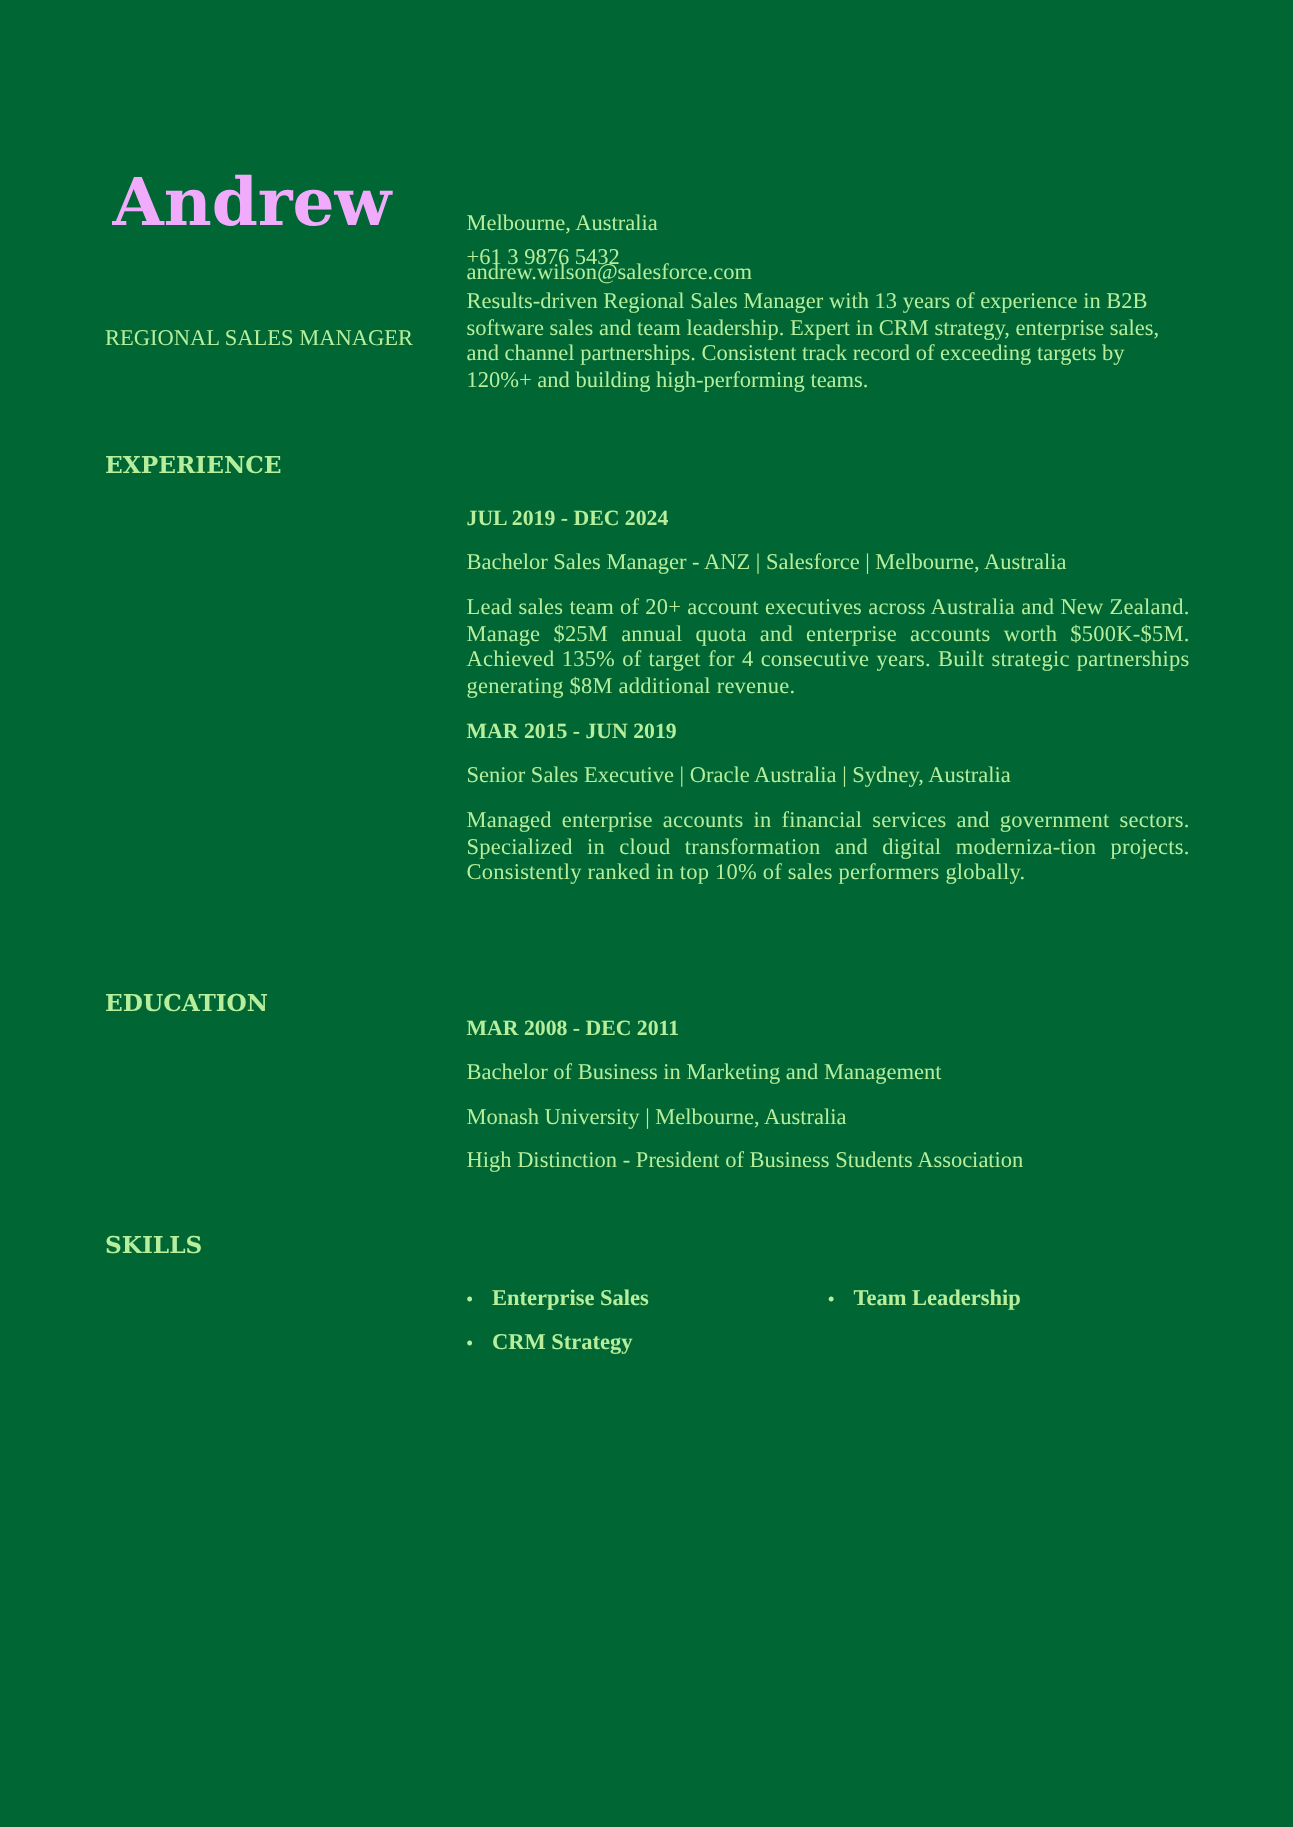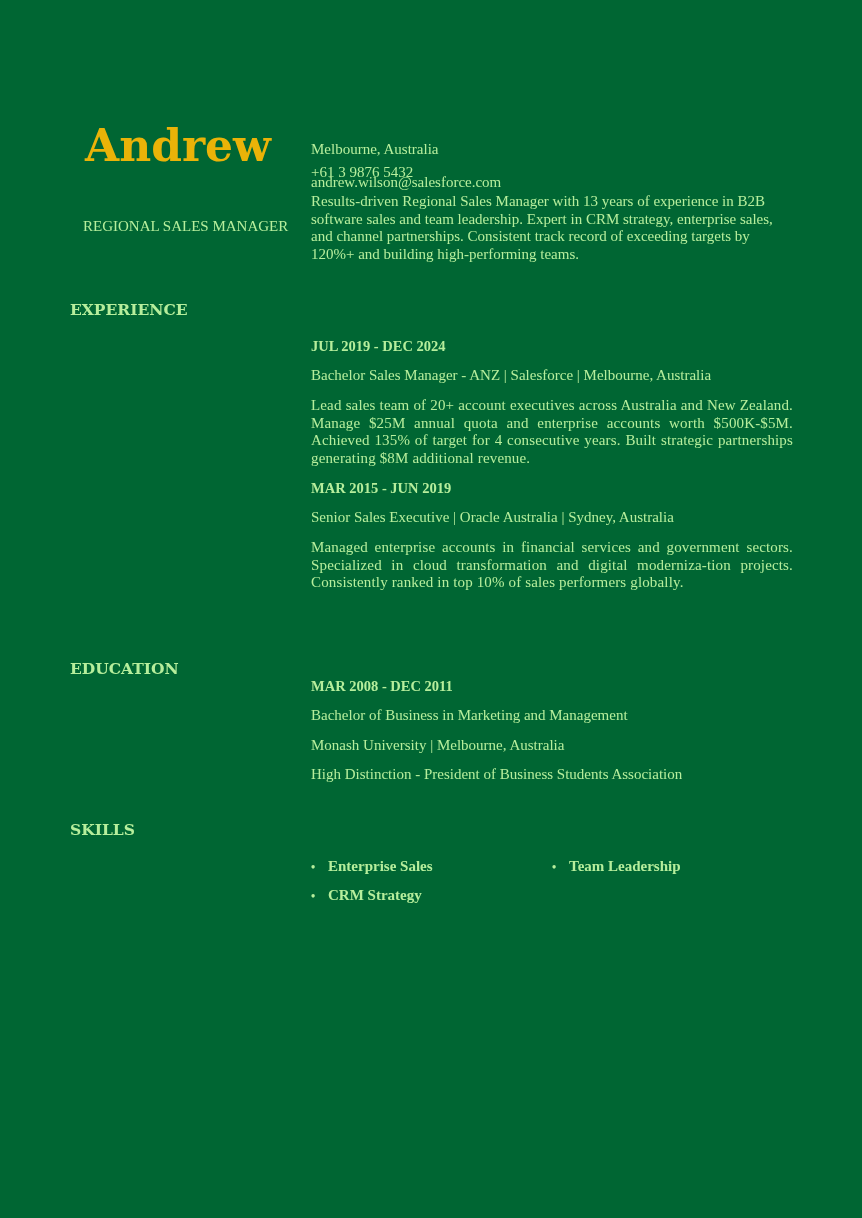--- a/index.html
+++ b/index.html
@@ -17,32 +17,31 @@
     }
     .name {
       position: absolute;
       left: 69px;
       top: 106px;
       font-family: "DejaVu Serif", serif;
       font-weight: bold;
       font-size: 44px;
       line-height: 47px;
       letter-spacing: 0px;
-      color: #eab308;
-      margin: 16px;
+      color: #f0abfc;
+      margin: 6px;
     }
     .title {
       position: absolute;
       left: 70px;
       top: 218px;
       font-size: 13.5px;
       letter-spacing: 0px;
       font-family: "Liberation Serif", serif;
       font-size: 15px;
-      margin-left: 13px;
     }
     .contact-line {
       position: absolute;
       left: 311px;
       font-family: "Liberation Serif", serif;
       font-size: 15px;
       line-height: 18px;
     }
     .summary {
       position: absolute;

